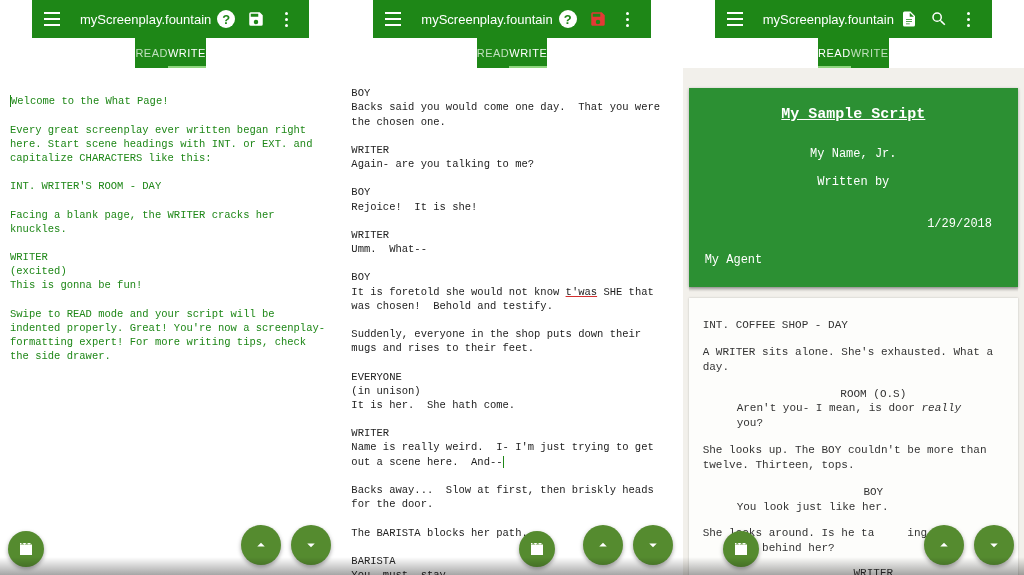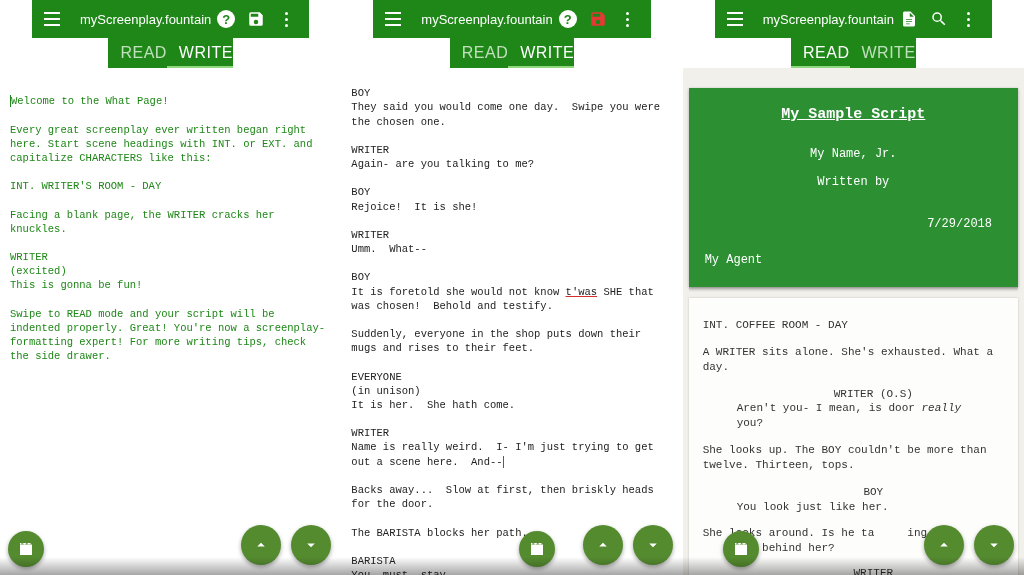--- a/index.html
+++ b/index.html
@@ -11,21 +11,21 @@
   .appbar .hamburger { width: 24px; height: 24px; display: flex; flex-direction: column; justify-content: center; gap: 4px; padding: 4px; cursor: pointer; }
   .appbar .hamburger span { display: block; height: 2px; background: #fff; width: 100%; }
   .appbar .title { margin-left: 16px; font-size: 13px; font-weight: 500; flex: 0 0 auto; }
   .appbar .spacer { flex: 1; }
   .appbar .icon-btn { width: 30px; height: 30px; display: flex; align-items: center; justify-content: center; cursor: pointer; color: #fff; }
   .appbar .icon-btn.red { color: #e53935; }
   .appbar .help-icon { width: 18px; height: 18px; border-radius: 50%; background: #fff; color: #1e8717; display: flex; align-items: center; justify-content: center; font-weight: 700; font-size: 13px; }
   .appbar .dots { display: flex; flex-direction: column; gap: 3px; }
   .appbar .dots span { width: 3px; height: 3px; border-radius: 50%; background: #fff; }
   .tabs { background: #1e8717; display: flex; height: 30px; }
-  .tab { flex: 1; display: flex; align-items: center; justify-content: center; font-size: 16px; letter-spacing: 0.5px; color: #c0e0bd; cursor: pointer; position: relative; padding-left: 12px; }
+  .tab { flex: 1; display: flex; align-items: center; justify-content: center; font-size: 11px; letter-spacing: 0.5px; color: #c0e0bd; cursor: pointer; position: relative; }
   .tab.active { color: #fff; }
   .tab.active::after { content: ""; position: absolute; bottom: 0; left: 0; right: 0; height: 2px; background: #8fd67e; }
   .content { flex: 1; overflow: hidden; position: relative; }
   .editor-body { padding: 12px 10px; font-family: "Courier New", monospace; font-size: 10.5px; line-height: 1.35; white-space: pre-wrap; }
   .editor-body.green { color: #1e8717; }
   .editor-body.black { color: #222; }
   .cursor { display: inline-block; width: 1px; height: 12px; background: #1e8717; vertical-align: text-bottom; }
   .underline-red { text-decoration: underline; text-decoration-color: #d32f2f; text-decoration-thickness: 1px; }
   .fab-wrap { position: absolute; bottom: 10px; right: 10px; display: flex; gap: 10px; }
   .fab-wrap.left { left: 8px; right: auto; bottom: 8px; }
@@ -148,21 +148,21 @@
           </div>
         </div>
     </div>
     <div class="tabs">
       <div class="tab">READ</div>
       <div class="tab active">WRITE</div>
     </div>
     <div class="content">
       <div class="editor-body black" style="padding-top:4px;">
 <span>BOY</span>
-<span>They said you would come one day.  Swipe you were the chosen one.</span>
+<span>Backs said you would come one day.  That you were the chosen one.</span>
 
 <span>WRITER</span>
 <span>Again- are you talking to me?</span>
 
 <span>BOY</span>
 <span>Rejoice!  It is she!</span>
 
 <span>WRITER</span>
 <span>Umm.  What--</span>
 
@@ -241,28 +241,28 @@
     <div class="tabs">
       <div class="tab active">READ</div>
       <div class="tab">WRITE</div>
     </div>
     <div class="content">
       <div class="read-bg">
         <div class="title-card">
           <div class="script-title">My Sample Script</div>
           <div class="centered">My Name, Jr.</div>
           <div class="centered">Written by</div>
-          <div class="date">7/29/2018</div>
+          <div class="date">1/29/2018</div>
           <div class="agent">My Agent</div>
         </div>
         <div class="shadow-strip"></div>
         <div class="script-page">
-          <div class="scene">INT. COFFEE ROOM - DAY</div>
+          <div class="scene">INT. COFFEE SHOP - DAY</div>
           <div class="action">A WRITER sits alone.  She's exhausted.  What a day.</div>
-          <div class="char">WRITER (O.S)</div>
+          <div class="char">ROOM (O.S)</div>
           <div class="dialog"><span>Aren't you- I mean, is door </span><span class="italic">really</span><span> you?</span></div>
           <div class="action">She looks up.  The BOY couldn't be more than twelve.  Thirteen, tops.</div>
           <div class="char">BOY</div>
           <div class="dialog">You look just like her.</div>
           <div class="action" style="margin-bottom:0;"><span>She looks around.  Is he ta</span>&nbsp;&nbsp;&nbsp;&nbsp;&nbsp;<span>ing to</span><br>&nbsp;&nbsp;&nbsp;&nbsp;<span>eone behind her?</span></div>
           <div style="height:10px"></div>
           <div class="char">WRITER</div>
         </div>
       </div>
     </div>

